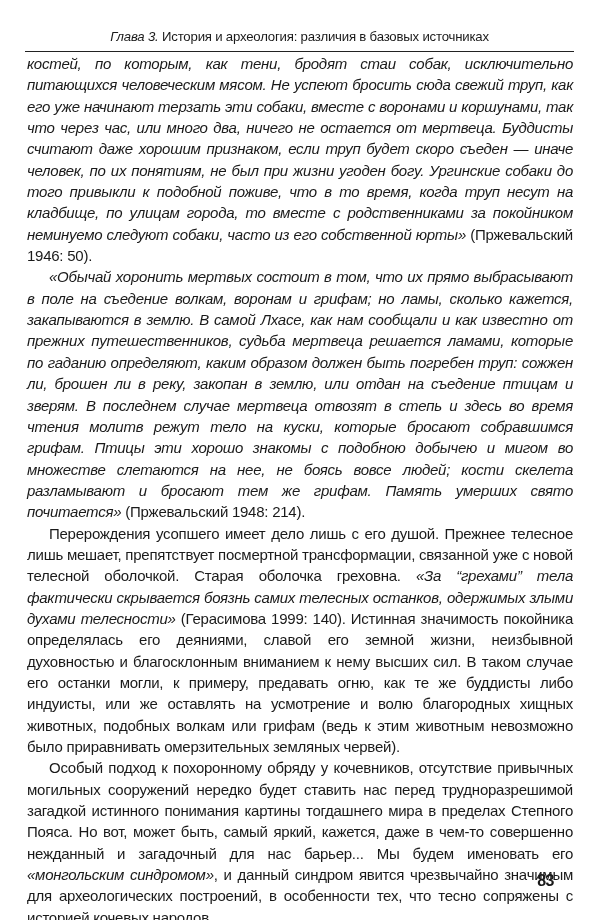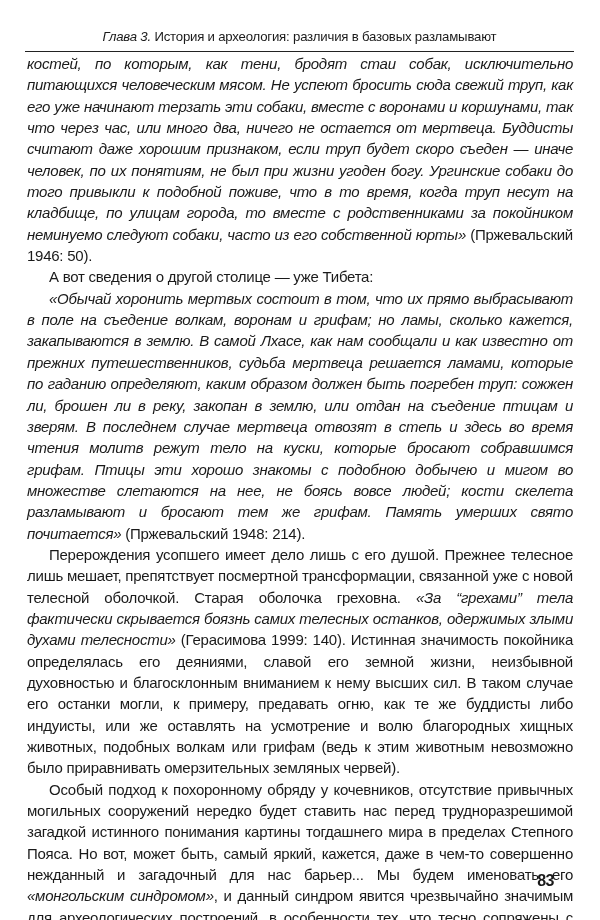--- a/index.html
+++ b/index.html
@@ -13,30 +13,27 @@
   .body p { margin:0; text-align:justify; }
   .body p.ind { text-indent:22px; }
   .q { font-style:italic; }
   .pagenum { position:absolute; right:46px; top:872px; font-size:16px; font-weight:bold; letter-spacing:-0.5px; }
 </style>
 </head>
 <body>
 
 <div class="header">
   <i>Глава 3.</i>
-  <span>История и археология: различия в базовых разламывают</span>
+  <span>История и археология: различия в базовых источниках</span>
 </div>
 <div class="rule"></div>
 
 <div class="body">
   <p>
     <span class="q">костей, по которым, как тени, бродят стаи собак, исключительно питающихся человеческим мясом. Не успеют бросить сюда свежий труп, как его уже начинают терзать эти собаки, вместе с воронами и коршунами, так что через час, или много два, ничего не остается от мертвеца. Буддисты считают даже хорошим признаком, если труп будет скоро съеден — иначе человек, по их понятиям, не был при жизни угоден богу. Ургинские собаки до того привыкли к подобной поживе, что в то время, когда труп несут на кладбище, по улицам города, то вместе с родственниками за покойником неминуемо следуют собаки, часто из его собственной юрты»</span><span> (Пржевальский 1946: 50).</span>
-  </p>
-  <p class="ind">
-    <span>А вот сведения о другой столице — уже Тибета:</span>
   </p>
   <p class="ind">
     <span class="q">«Обычай хоронить мертвых состоит в том, что их прямо выбрасывают в поле на съедение волкам, воронам и грифам; но ламы, сколько кажется, закапываются в землю. В самой Лхасе, как нам сообщали и как известно от прежних путешественников, судьба мертвеца решается ламами, которые по гаданию определяют, каким образом должен быть погребен труп: сожжен ли, брошен ли в реку, закопан в землю, или отдан на съедение птицам и зверям. В последнем случае мертвеца отвозят в степь и здесь во время чтения молитв режут тело на куски, которые бросают собравшимся грифам. Птицы эти хорошо знакомы с подобною добычею и мигом во множестве слетаются на нее, не боясь вовсе людей; кости скелета разламывают и бросают тем же грифам. Память умерших свято почитается»</span><span> (Пржевальский 1948: 214).</span>
   </p>
   <p class="ind">
     <span>Перерождения усопшего имеет дело лишь с его душой. Прежнее телесное лишь мешает, препятствует посмертной трансформации, связанной уже с новой телесной оболочкой. Старая оболочка греховна. </span><span class="q">«За “грехами” тела фактически скрывается боязнь самих телесных останков, одержимых злыми духами телесности»</span><span> (Герасимова 1999: 140). Истинная значимость покойника определялась его деяниями, славой его земной жизни, неизбывной духовностью и благосклонным вниманием к нему высших сил. В таком случае его останки могли, к примеру, предавать огню, как те же буддисты либо индуисты, или же оставлять на усмотрение и волю благородных хищных животных, подобных волкам или грифам (ведь к этим животным невозможно было приравнивать омерзительных земляных червей).</span>
   </p>
   <p class="ind">
     <span>Особый подход к похоронному обряду у кочевников, отсутствие привычных могильных сооружений нередко будет ставить нас перед трудноразрешимой загадкой истинного понимания картины тогдашнего мира в пределах Степного Пояса. Но вот, может быть, самый яркий, кажется, даже в чем-то совершенно нежданный и загадочный для нас барьер... Мы будем именовать его </span><span class="q">«монгольским синдромом»</span><span>, и данный синдром явится чрезвычайно значимым для археологических построений, в особенности тех, что тесно сопряжены с историей кочевых народов.</span>
   </p>

